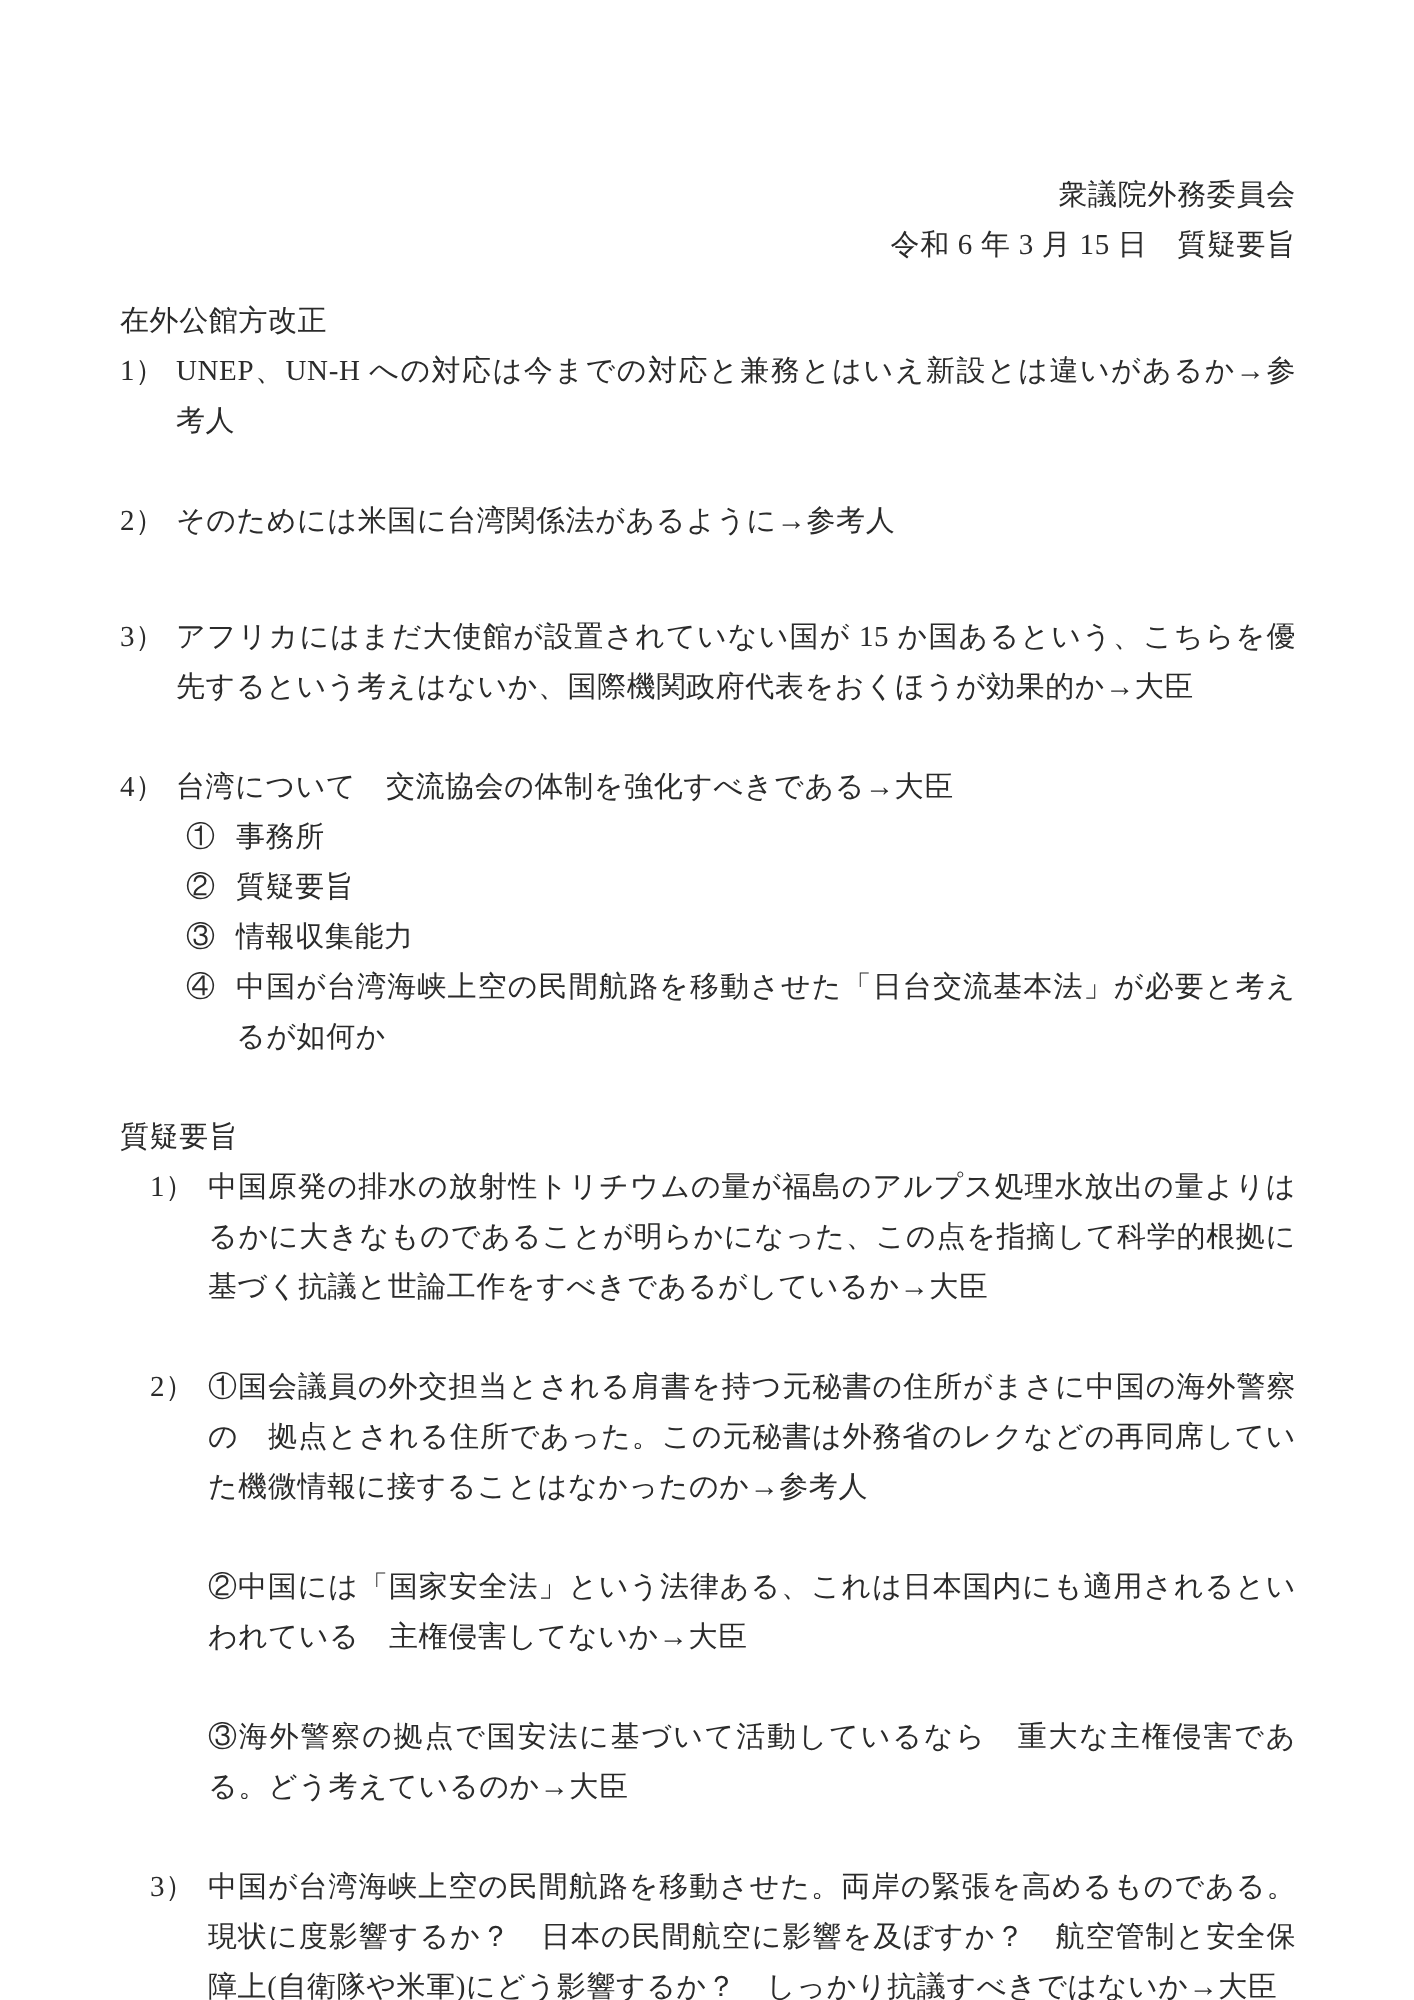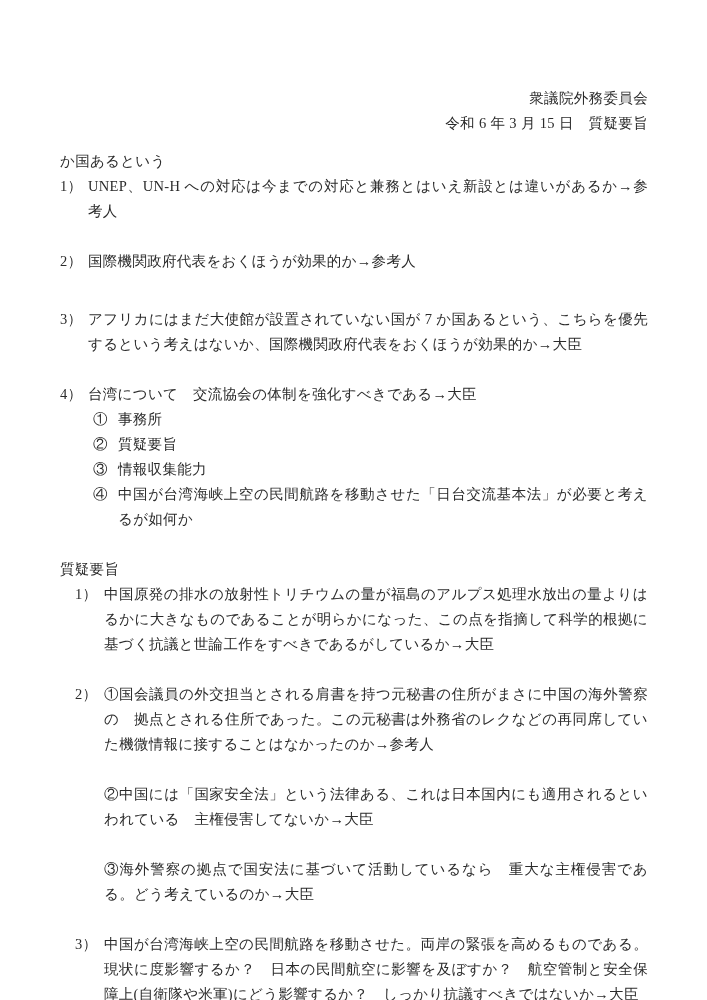--- a/index.html
+++ b/index.html
@@ -94,39 +94,39 @@
   <div class="sheet">
 
     <div class="doc-header">
       <div class="hline">衆議院外務委員会</div>
       <div class="hline">令和 6 年 3 月 15 日　質疑要旨</div>
     </div>
 
     <div class="gap-sm"></div>
 
     <div class="section">
-      <div class="section-title">か国あるという</div>
+      <div class="section-title">在外公館方改正</div>
 
       <div class="item lvl1">
         <span class="marker">1）</span>
         <span class="body">UNEP、UN-H への対応は今までの対応と兼務とはいえ新設とは違いがあるか→参考人</span>
       </div>
 
       <div class="gap-md"></div>
 
       <div class="item lvl1">
         <span class="marker">2）</span>
-        <span class="body">国際機関政府代表をおくほうが効果的か→参考人</span>
+        <span class="body">そのためには米国に台湾関係法があるように→参考人</span>
       </div>
 
       <div class="gap-lg"></div>
 
       <div class="item lvl1">
         <span class="marker">3）</span>
-        <span class="body">アフリカにはまだ大使館が設置されていない国が 7 か国あるという、こちらを優先するという考えはないか、国際機関政府代表をおくほうが効果的か→大臣</span>
+        <span class="body">アフリカにはまだ大使館が設置されていない国が 15 か国あるという、こちらを優先するという考えはないか、国際機関政府代表をおくほうが効果的か→大臣</span>
       </div>
 
       <div class="gap-md"></div>
 
       <div class="item lvl1">
         <span class="marker">4）</span>
         <span class="body">台湾について　交流協会の体制を強化すべきである→大臣</span>
       </div>
 
       <div class="item lvl1-sub">

